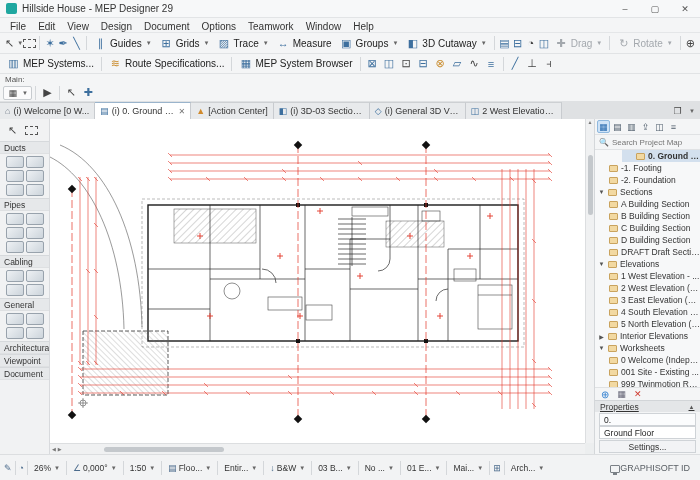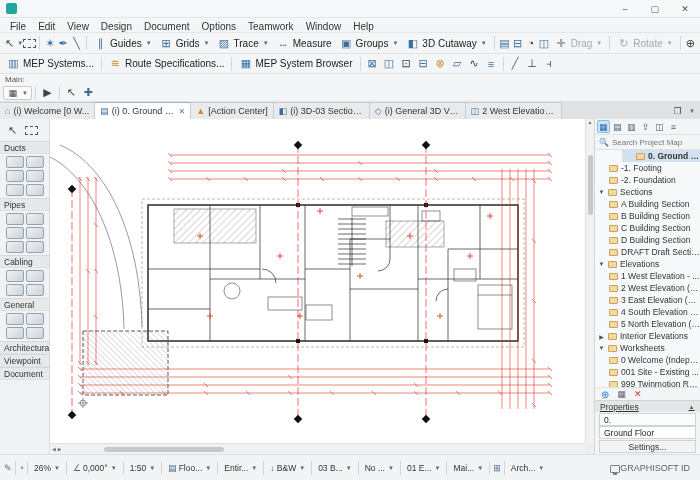--- a/index.html
+++ b/index.html
@@ -109,20 +109,21 @@
   .dimx { stroke:#e23325; stroke-width:0.9; fill:none; }
   .cl { stroke:#e23325; stroke-width:0.7; stroke-dasharray:8 3; fill:none; }
   .dia { fill:#111; }
   .solid { fill:#111; }
 </style>
 </head>
 <body>
 
 <div class="titlebar">
   <span class="app-ic"></span>
+  <span class="title-txt">Hillside House - MEP Designer 29</span>
   <div class="win-ctrls">
     <span class="win-btn">–</span>
     <span class="win-btn">▢</span>
     <span class="win-btn">✕</span>
   </div>
 </div>
 
 <div class="menubar">
   <span class="menu-item">File</span>
   <span class="menu-item">Edit</span>

